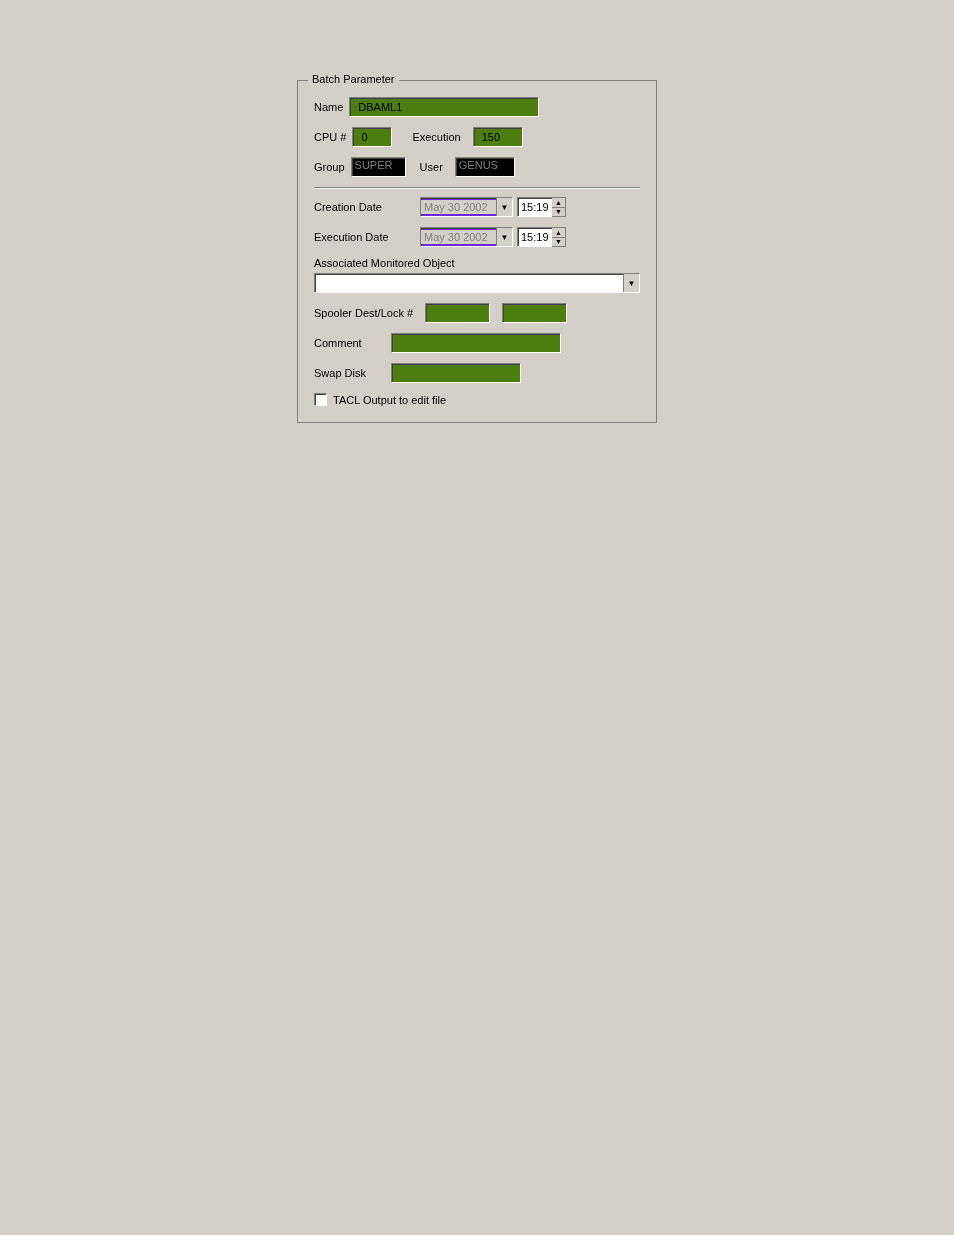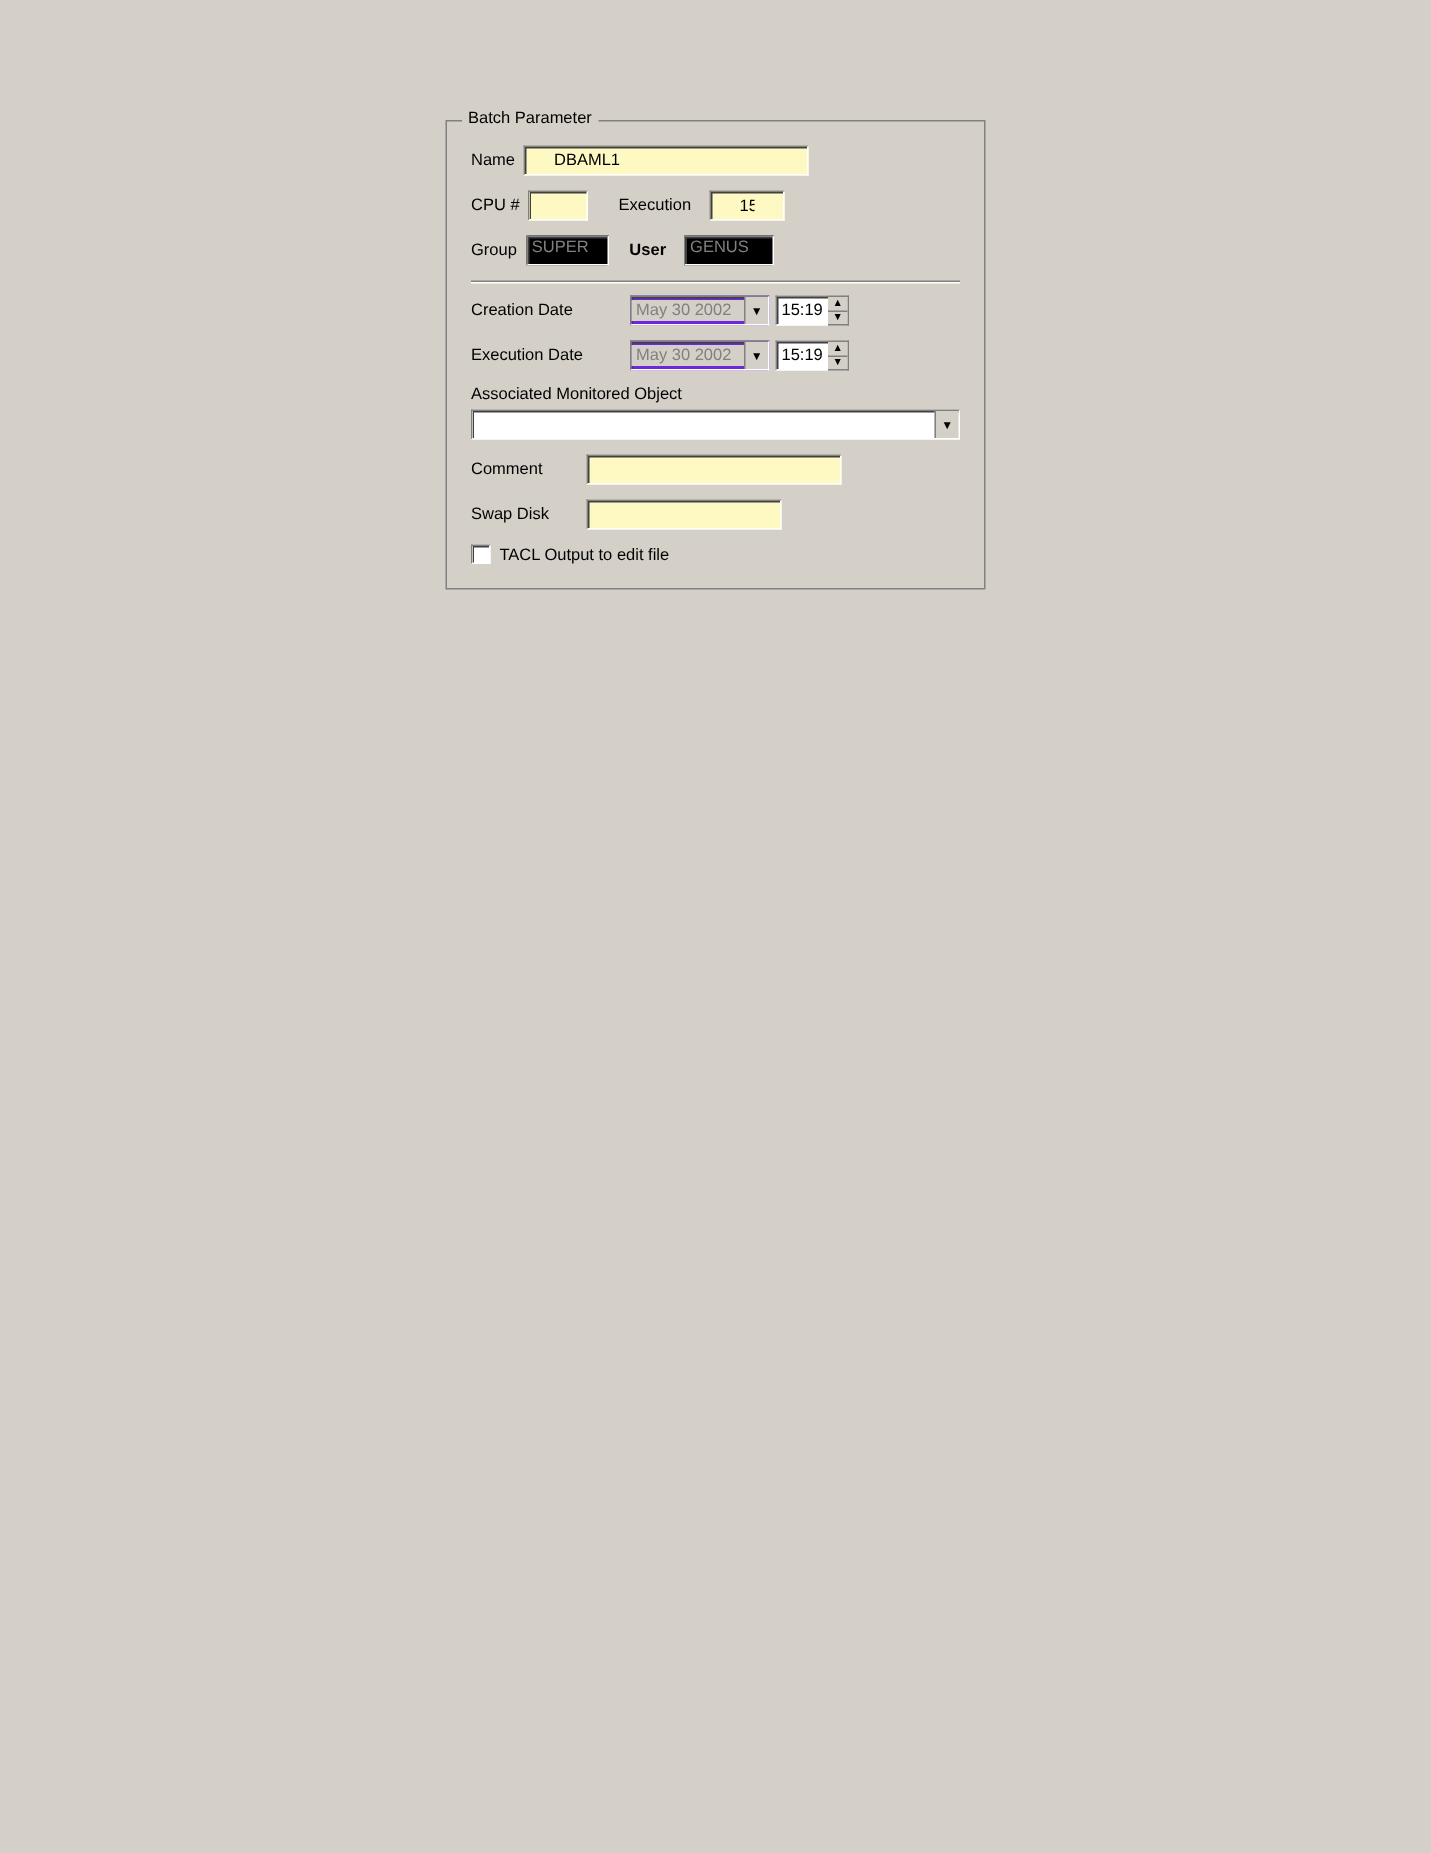--- a/index.html
+++ b/index.html
@@ -48,27 +48,27 @@
       margin-bottom: 10px;
     }
 
     .form-label {
       color: #000;
       white-space: nowrap;
       margin-right: 6px;
     }
 
     .text-input {
-      background-color: #fef9c3;
-      border: 1px solid #808080;
-      border-right-color: #fff;
-      border-bottom-color: #fff;
-      box-shadow: inset 1px 1px 0 #404040;
-      height: 20px;
-      padding: 1px 19px;
+      background-color: #4d7c0f;
+      border: 1px solid #808080;
+      border-right-color: #fff;
+      border-bottom-color: #fff;
+      box-shadow: inset 1px 1px 0 #404040;
+      height: 20px;
+      padding: 1px 8px;
       font-family: 'MS Sans Serif', Arial, sans-serif;
       font-size: 11px;
       outline: none;
     }
 
     .text-input-readonly {
       background-color: #000000;
       border: 1px solid #808080;
       border-right-color: #fff;
       border-bottom-color: #fff;
@@ -282,21 +282,21 @@
       <input type="text" class="text-input input-cpu" value="0" style="">
       <span class="form-label" style="margin-left:20px;">Execution</span>
       <input type="text" class="text-input input-priority" style="margin-left: 6px;" value="150">
     </div>
 
     <div class="form-row">
       <span class="form-label">Group</span>
       <div class="text-input-readonly input-group">
         <span>SUPER</span>
       </div>
-      <span class="form-label" style="margin-left:14px;font-weight:bold;">User</span>
+      <span class="form-label" style="margin-left:14px;">User</span>
       <div class="text-input-readonly input-user" style="margin-left:6px;">
         <span>GENUS</span>
       </div>
     </div>
 
     <hr class="divider">
 
     <div class="form-row">
       <span class="form-label" style="width:100px;">Creation Date</span>
       <div class="date-control">
@@ -334,20 +334,25 @@
     <div style="margin-bottom:10px;">
       <div class="section-label">Associated Monitored Object</div>
       <div class="select-control">
         <span class="select-text"></span>
         <div class="select-btn">
           <span>▼</span>
         </div>
       </div>
     </div>
 
+    <div class="full-width-row">
+      <span class="form-label">Spooler Dest/Lock #</span>
+      <input type="text" class="text-input input-spooler1" style="margin-left: 6px;" value="">
+      <input type="text" class="text-input input-spooler2" style="margin-left: 6px;" value="">
+    </div>
 
     <div class="full-width-row">
       <span class="form-label" style="width:65px;">Comment</span>
       <input type="text" class="text-input input-comment" style="margin-left: 6px;" value="">
     </div>
 
     <div class="full-width-row">
       <span class="form-label" style="width:65px;">Swap Disk</span>
       <input type="text" class="text-input input-swapdisk" style="margin-left: 6px;" value="">
     </div>

